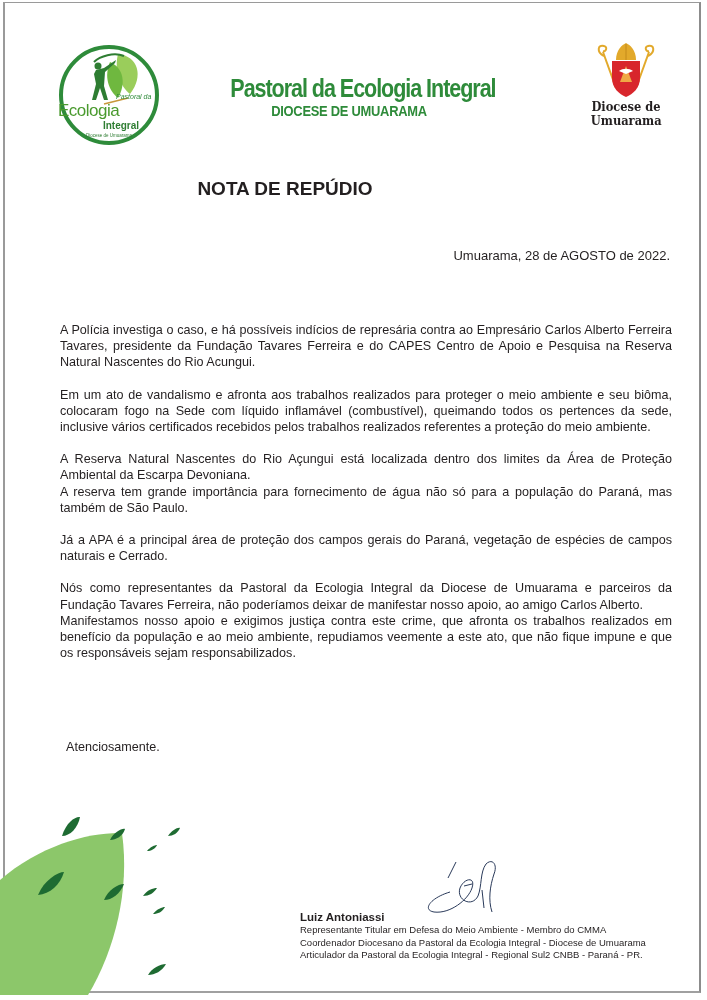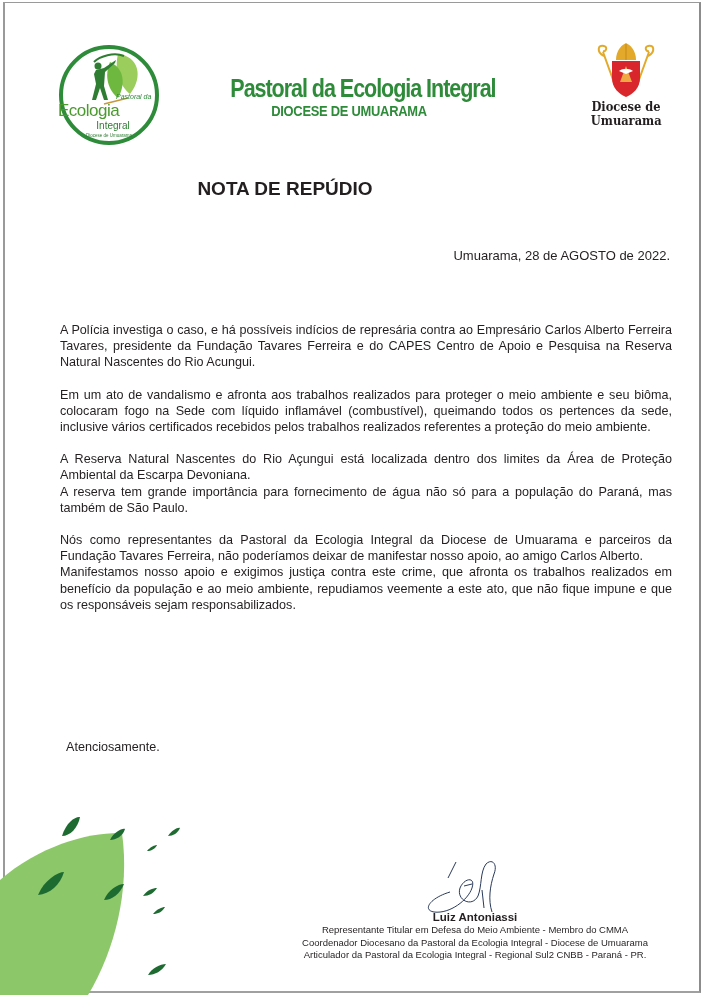--- a/index.html
+++ b/index.html
@@ -11,21 +11,21 @@
   .header-title .t2 { font-size: 15px; letter-spacing: -0.3px; line-height: 16px; transform: scaleX(0.86); transform-origin: center; white-space: nowrap; display: block; margin-top: 2px; }
   .logo-right { position: absolute; left: 586px; top: 42px; width: 80px; height: 90px; }
   .logo-right .name { position: absolute; left: 0; top: 58px; width: 80px; text-align: center; font-family: "DejaVu Serif", serif; font-weight: bold; font-size: 13px; line-height: 14px; color: #231f20; transform: scaleX(0.88); transform-origin: center; }
   .doc-title { position: absolute; left: 0; width: 570px; top: 178px; text-align: center; font-size: 19px; font-weight: bold; color: #231f20; }
   .date-line { position: absolute; right: 37px; top: 248px; font-size: 13px; color: #231f20; }
   .body-text { position: absolute; left: 60px; width: 612px; top: 322px; font-size: 12.6px; line-height: 16.2px; color: #231f20; text-align: justify; }
   .body-text p { margin: 0 0 16px 0; }
   .body-text p.tight { margin-bottom: 0; }
   .closing { position: absolute; left: 66px; top: 740px; font-size: 12.6px; color: #231f20; }
   .signature { position: absolute; left: 420px; top: 858px; width: 100px; height: 60px; }
-  .sig-block { position: absolute; left: 300px; top: 910px; width: 350px; text-align: center; font-size: 9.5px; line-height: 12.5px; color: #231f20; }
+  .sig-block { position: absolute; left: 300px; top: 910px; width: 350px; font-size: 9.5px; line-height: 12.5px; color: #231f20; }
   .sig-block .sig-name { font-weight: bold; font-size: 11.5px; line-height: 14px; }
   .deco { position: absolute; left: 0; top: 800px; width: 230px; height: 200px; }
 </style>
 </head>
 <body>
 
 <div class="page-border"></div>
 
 <div class="logo-left">
   <svg width="102" height="106" viewBox="0 0 102 106">
@@ -34,21 +34,21 @@
     <path d="M60 12 C80 14 86 34 72 52 C62 44 56 28 60 12 Z" fill="#9acd5b"></path>
     <path d="M52 20 C66 26 68 42 60 56 C50 48 46 34 52 20 Z" fill="#6fb83f"></path>
 
     <path d="M36 20 C42 14 56 10 66 14" fill="none" stroke="#2e7d32" stroke-width="2"></path>
     <circle cx="40" cy="24" r="3.5" fill="#2e7d32"></circle>
     <path d="M38 28 L46 26 L58 18 L57 21 L47 30 L46 44 L50 58 L46 58 L42 46 L38 58 L34 58 L38 42 L36 32 Z" fill="#2e7d32"></path>
     <path d="M46 62 L70 56" stroke="#c8973a" stroke-width="1.5"></path>
   </svg>
   <div style="position:absolute;left:58px;top:51px;font-size:7px;color:#2e8b3a;font-style:italic;">Pastoral da</div>
   <div style="position:absolute;left:0;width:102px;top:59px;text-align:left;font-size:17px;font-weight:normal;color:#4a9a2e;letter-spacing:-0.5px;">Ecologia</div>
-  <div style="position:absolute;left:4px;width:102px;top:78px;text-align:center;font-size:10px;font-weight:normal;color:#2e7d32;">Integral</div>
+  <div style="position:absolute;left:12px;width:102px;top:78px;text-align:center;font-size:10px;font-weight:bold;color:#2e7d32;">Integral</div>
   <div style="position:absolute;left:0;width:102px;top:91px;text-align:center;font-size:4.5px;color:#2e7d32;">Diocese de Umuarama</div>
 </div>
 
 <div class="header-title">
   <span class="t1">Pastoral da Ecologia Integral</span>
   <span class="t2">DIOCESE DE UMUARAMA</span>
 </div>
 
 <div class="logo-right">
   <svg width="80" height="56" viewBox="0 0 80 56">
@@ -72,20 +72,21 @@
 </div>
 
 <div class="doc-title">NOTA DE REPÚDIO</div>
 <div class="date-line">Umuarama, 28 de AGOSTO de 2022.</div>
 
 <div class="body-text">
   <p>A Polícia investiga o caso, e há possíveis indícios de represária contra ao Empresário Carlos Alberto Ferreira Tavares, presidente da Fundação Tavares Ferreira e do CAPES Centro de Apoio e Pesquisa na Reserva Natural Nascentes do Rio Acungui.</p>
   <p>Em um ato de vandalismo e afronta aos trabalhos realizados para proteger o meio ambiente e seu biôma, colocaram fogo na Sede com líquido inflamável (combustível), queimando todos os pertences da sede, inclusive vários certificados recebidos pelos trabalhos realizados referentes a proteção do meio ambiente.</p>
   <p class="tight">A Reserva Natural Nascentes do Rio Açungui está localizada dentro dos limites da Área de Proteção Ambiental da Escarpa Devoniana.</p>
   <p>A reserva tem grande importância para fornecimento de água não só para a população do Paraná, mas também de São Paulo.</p>
+  <p>Já a APA é a principal área de proteção dos campos gerais do Paraná, vegetação de espécies de campos naturais e Cerrado.</p>
   <p class="tight">Nós como representantes da Pastoral da Ecologia Integral da Diocese de Umuarama e parceiros da Fundação Tavares Ferreira, não poderíamos deixar de manifestar nosso apoio, ao amigo Carlos Alberto.</p>
   <p>Manifestamos nosso apoio e exigimos justiça contra este crime, que afronta os trabalhos realizados em benefício da população e ao meio ambiente, repudiamos veemente a este ato, que não fique impune e que os responsáveis sejam responsabilizados.</p>
 </div>
 
 <div class="closing">Atenciosamente.</div>
 
 <svg class="deco" viewBox="0 0 230 200">
   <path d="M0 80 C40 45 90 32 122 33 C130 90 115 150 88 195 L0 195 Z" fill="#8cc76a"></path>
   <g fill="#1e6b32">
     <path d="M62 36 C66 22 76 16 80 17 C78 28 70 36 62 36 Z"></path>

